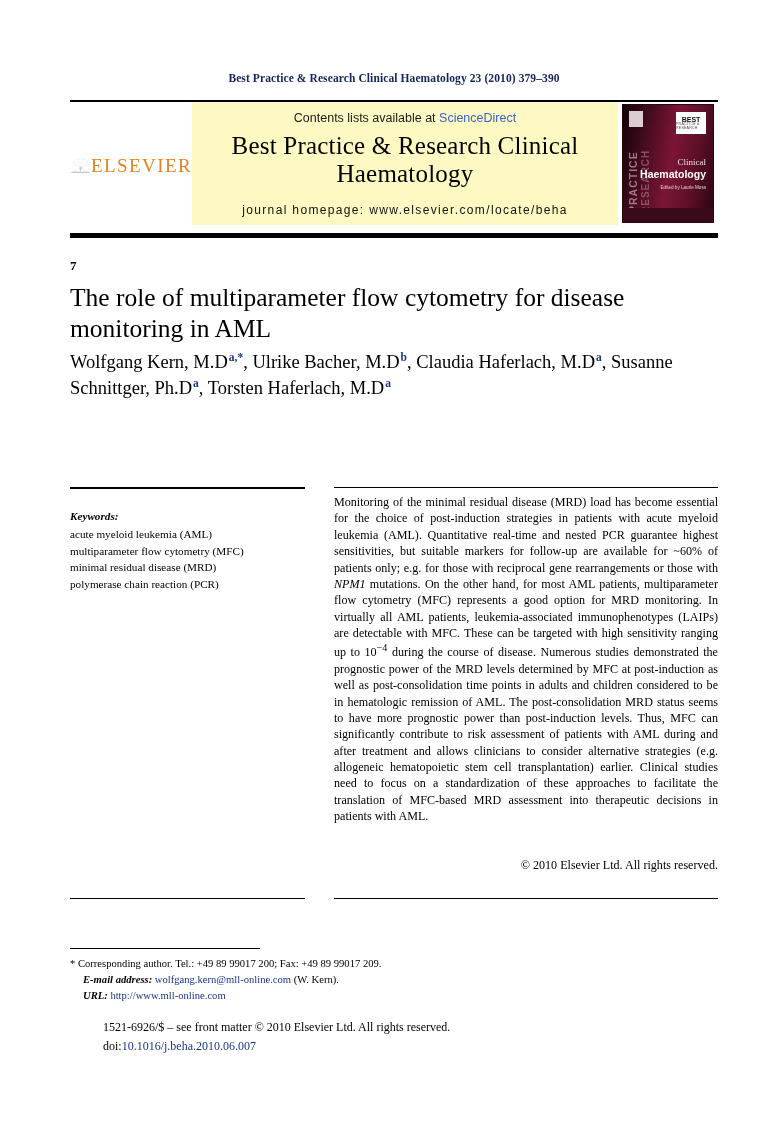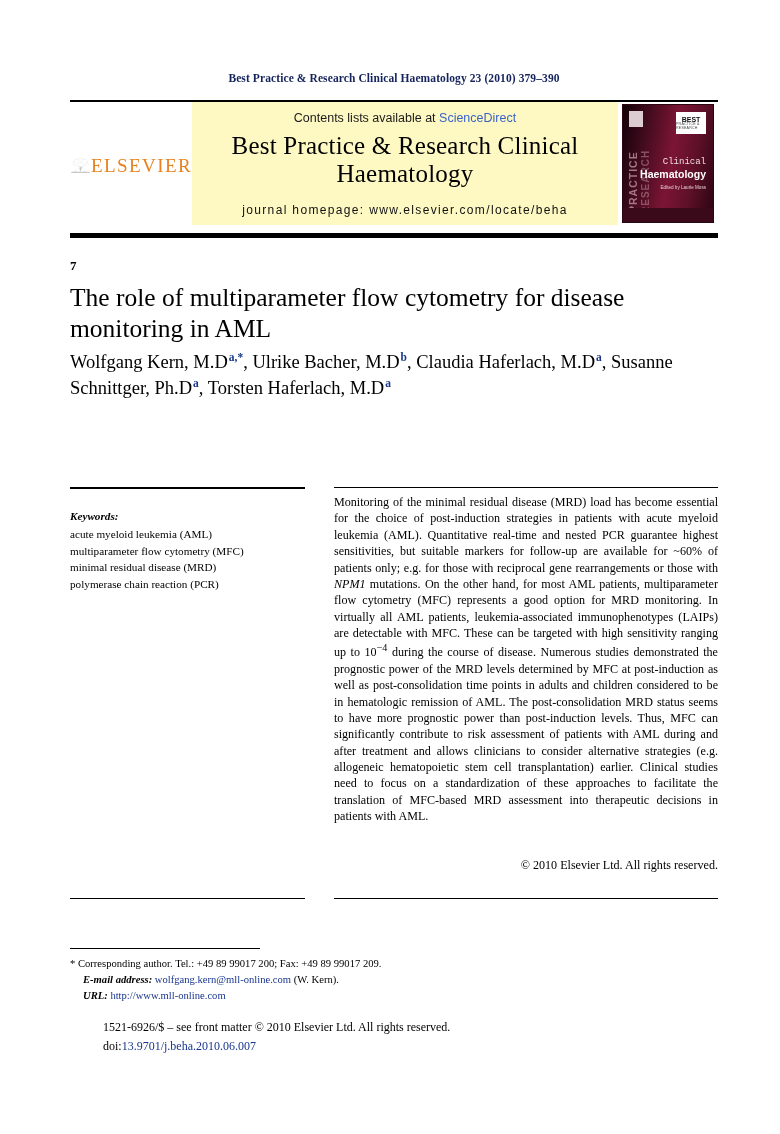--- a/index.html
+++ b/index.html
@@ -216,21 +216,21 @@
     top: 6px;
     width: 14px;
     height: 16px;
     background: #efe2e6;
     opacity: 0.9;
   }
   .cover-title1 {
     position: absolute;
     right: 7px;
     top: 52px;
-    font-family: Liberation Mono, monospace;
+    font-family: Liberation Serif, serif;
     font-size: 9px;
     color: #f0dfe4;
     text-align: right;
     white-space: nowrap;
   }
   .cover-title2 {
     position: absolute;
     right: 7px;
     top: 63px;
     font-family: "Liberation Sans", sans-serif;
@@ -528,16 +528,16 @@
 
   <div class="footnote-rule"></div>
   <div class="footnote">
     <div class="fn-line">* Corresponding author. Tel.: +49 89 99017 200; Fax: +49 89 99017 209.</div>
     <div class="fn-line indent"><span class="fn-label">E-mail address:</span> <span class="link">wolfgang.kern@mll-online.com</span> <span>(W. Kern).</span></div>
     <div class="fn-line indent"><span class="fn-label">URL:</span> <span class="link">http://www.mll-online.com</span></div>
   </div>
 
   <div class="issn">
     <div>1521-6926/$ – see front matter © 2010 Elsevier Ltd. All rights reserved.</div>
-    <div><span>doi:</span><span class="link">13.9701/j.beha.2010.06.007</span></div>
+    <div><span>doi:</span><span class="link">10.1016/j.beha.2010.06.007</span></div>
   </div>
 
 </div>
 
 </body></html>

